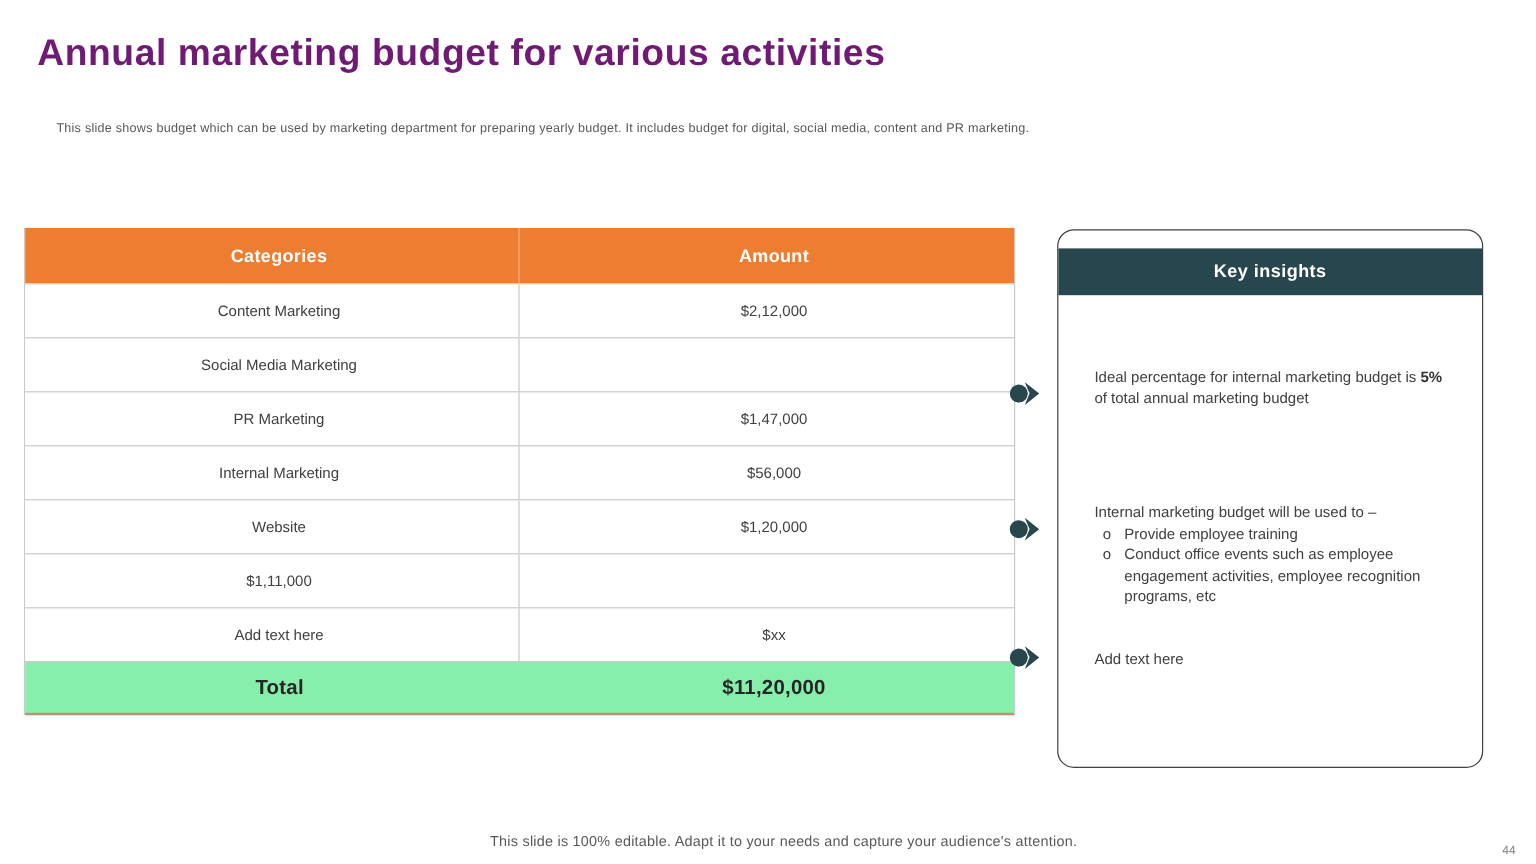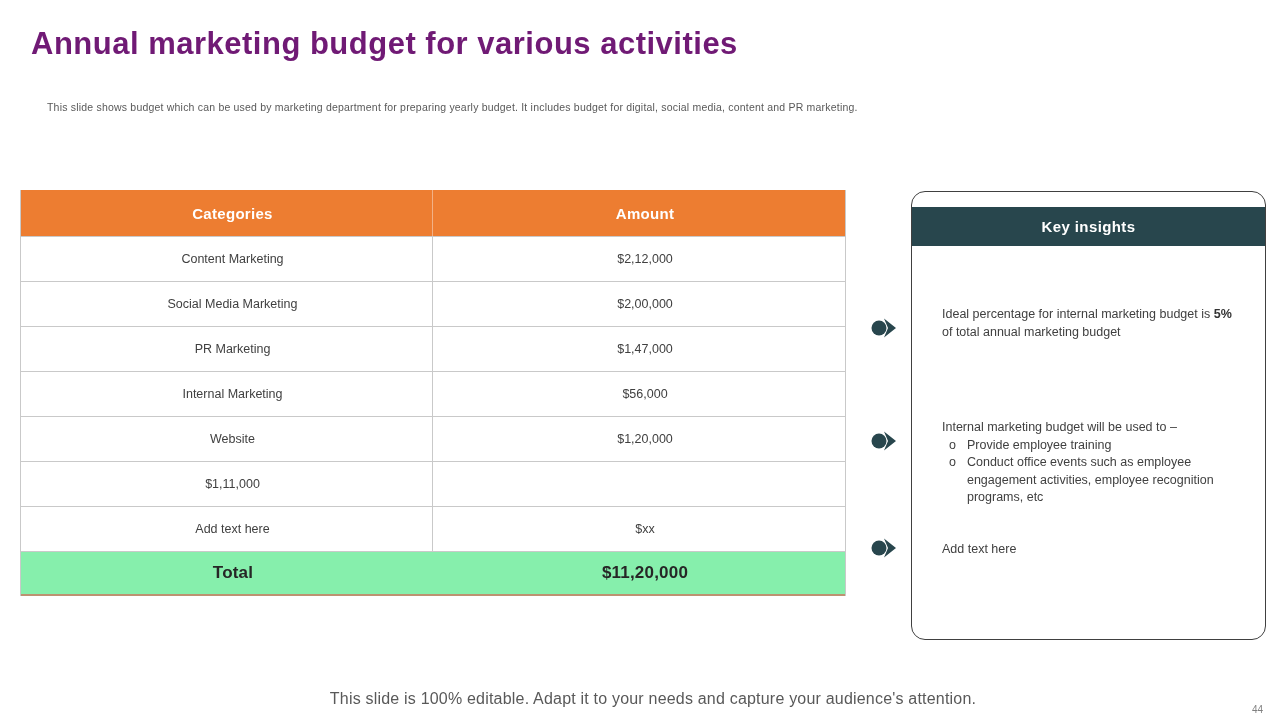--- a/index.html
+++ b/index.html
@@ -50,21 +50,20 @@
     background:#86efac;border-bottom:2px solid #bd9271;
   }
   .t-total .t-cell{
     color:#262626;font-size:17px;font-weight:bold;letter-spacing:0.2px;
   }
   
   .insights-panel{
     position:absolute;left:881px;top:191px;width:355px;height:449px;
     border:1px solid #404040;border-radius:14px;background:#ffffff;
     box-sizing:border-box;
-    margin-left:30px;
   }
   .insights-header{
     position:absolute;left:0;right:0;top:15px;height:39px;
     background:#28464D;color:#ffffff;
     display:flex;align-items:center;justify-content:center;
     font-size:15px;font-weight:bold;letter-spacing:0.4px;
   }
   .insight{
     position:absolute;left:30px;width:292px;
     font-size:12.5px;line-height:17.5px;color:#404040;
@@ -80,21 +79,21 @@
   .icon-2{top:238px;}
   .icon-3{top:345px;}
   .sub-list{margin:0;padding:0;list-style:none;}
   .sub-list li{
     display:flex;gap:11px;padding-left:7px;
   }
   .sub-marker{flex:0 0 auto;}
   
   .footer{
     position:absolute;left:0;right:0;bottom:12px;
-    text-align:center;font-size:16px;color:#595959;letter-spacing:0.2px;padding-left:26px;
+    text-align:center;font-size:12px;color:#595959;letter-spacing:0.2px;padding-left:26px;
   }
   .page-number{
     position:absolute;right:17px;bottom:5px;
     font-size:10px;color:#808080;
   }
 </style>
 </head>
 <body>
 
 <div class="slide">
@@ -107,21 +106,20 @@
       <div class="t-cell">Categories</div>
       <div class="t-cell">Amount</div>
     </div>
 
     <div class="t-row t-data">
       <div class="t-cell">Content Marketing</div>
       <div class="t-cell">$2,12,000</div>
     </div>
     <div class="t-row t-data">
       <div class="t-cell">Social Media Marketing</div>
-      <div class="t-cell">$2,00,000</div>
     </div>
     <div class="t-row t-data">
       <div class="t-cell">PR Marketing</div>
       <div class="t-cell">$1,47,000</div>
     </div>
     <div class="t-row t-data">
       <div class="t-cell">Internal Marketing</div>
       <div class="t-cell">$56,000</div>
     </div>
     <div class="t-row t-data">

